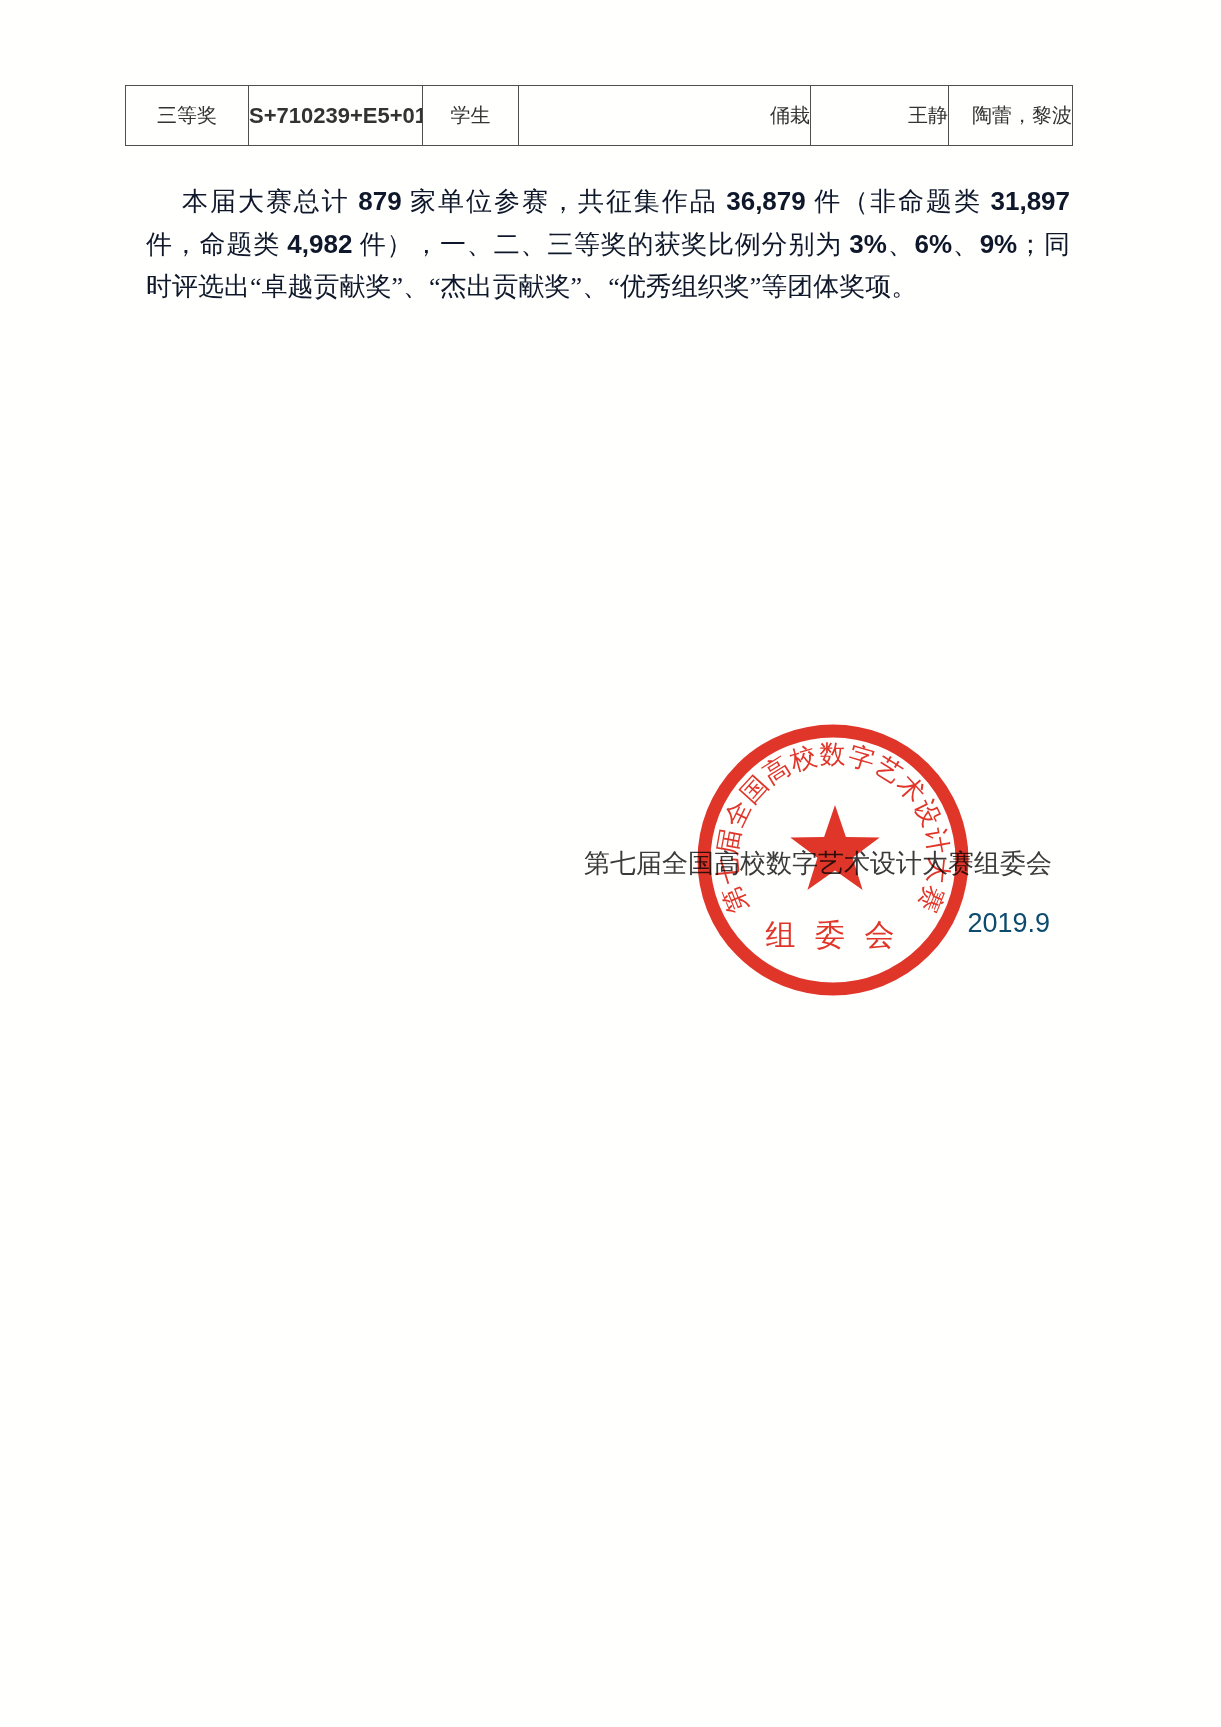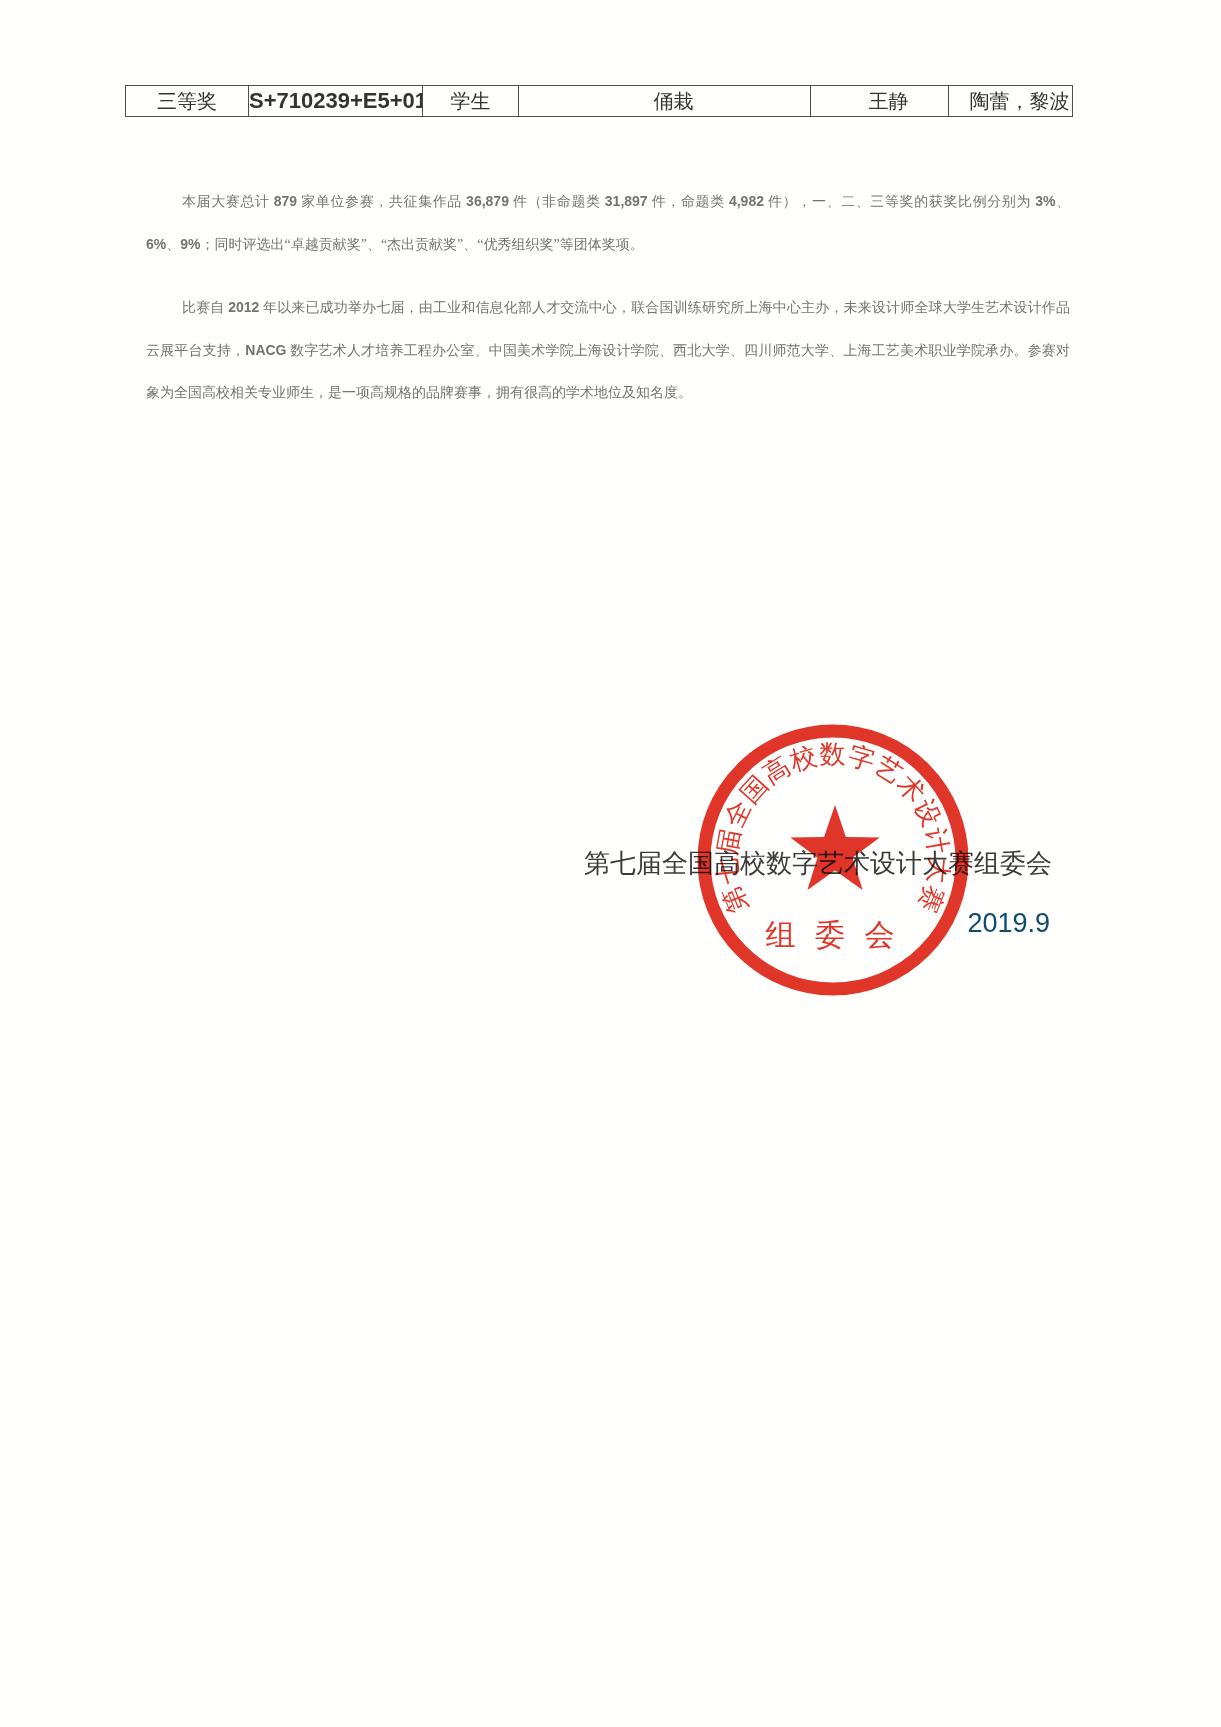--- a/index.html
+++ b/index.html
@@ -6,35 +6,35 @@
   .page{
     position:relative;
     width:1221px;height:1727px;
     background:#fffffe;
     overflow:hidden;
     font-family:"Liberation Serif", serif;
     color:#3a3a3a;
   }
   
   .award-table{
-    position:absolute;left:125px;top:85px;width:947px;height:32px;
+    position:absolute;left:125px;top:85px;width:947px;height:61px;
     border-collapse:collapse;table-layout:fixed;
     font-size:20px;color:#333;
   }
   .award-table td{
     border:1.5px solid #4f4f4f;
     padding:0;vertical-align:middle;text-align:center;
     overflow:hidden;white-space:nowrap;
   }
-  .award-table td.left{text-align:center;padding-left:18px;}
+  .award-table td.left{text-align:right;padding-left:18px;}
   
   .doc-body{
     position:absolute;left:146px;top:180px;width:924px;
-    font-size:14px;line-height:42px;text-align:justify;
-    color:#737373;
+    font-size:26px;line-height:42px;text-align:justify;
+    color:#0f172a;
   }
   .doc-body p{margin:0;text-indent:36px;}
   .doc-body p.mb1{margin-bottom:20px;}
   .doc-body p.mb2{margin-bottom:12px;}
   .doc-body p.mb3{margin-bottom:14px;}
   .doc-body p.mb4{margin-bottom:16px;}
   .num{font-family:"Liberation Sans", sans-serif;font-weight:bold;}
   .code{font-family:"Liberation Sans", sans-serif;font-weight:bold;font-size:22px;}
   
   .signature-line{
@@ -74,21 +74,20 @@
       <td>学生</td>
       <td class="left">俑栽</td>
       <td class="left">王静</td>
       <td class="left">陶蕾，黎波</td>
     </tr>
   </tbody>
     </table>
 
   <div class="doc-body">
     <p class="mb1"><span>本届大赛总计 </span><span class="num">879</span><span> 家单位参赛，共征集作品 </span><span class="num">36,879</span><span> 件（非命题类 </span><span class="num">31,897</span><span> 件，命题类 </span><span class="num">4,982</span><span> 件），一、二、三等奖的获奖比例分别为 </span><span class="num">3%</span><span>、</span><span class="num">6%</span><span>、</span><span class="num">9%</span><span>；同时评选出“卓越贡献奖”、“杰出贡献奖”、“优秀组织奖”等团体奖项。</span></p>
-    <p class="mb2"><span>比赛自 </span><span class="num">2012</span><span> 年以来已成功举办七届，由工业和信息化部人才交流中心，联合国训练研究所上海中心主办，未来设计师全球大学生艺术设计作品云展平台支持，</span><span class="num">NACG</span><span> 数字艺术人才培养工程办公室、中国美术学院上海设计学院、西北大学、四川师范大学、上海工艺美术职业学院承办。参赛对象为全国高校相关专业师生，是一项高规格的品牌赛事，拥有很高的学术地位及知名度。</span></p>
   </div>
 
   <div class="signature-line">第七届全国高校数字艺术设计大赛组委会</div>
   <div class="signature-date">2019.9</div>
 
   <svg class="seal" viewBox="0 0 340 340">
     <ellipse cx="170" cy="170" rx="129" ry="129" fill="none" stroke-width="13" stroke="#de2417"></ellipse>
     <defs>
       <path id="sealArc" d="M 86 218.5 A 97 97 0 1 1 254 218.5" fill="none"></path>
     </defs>

